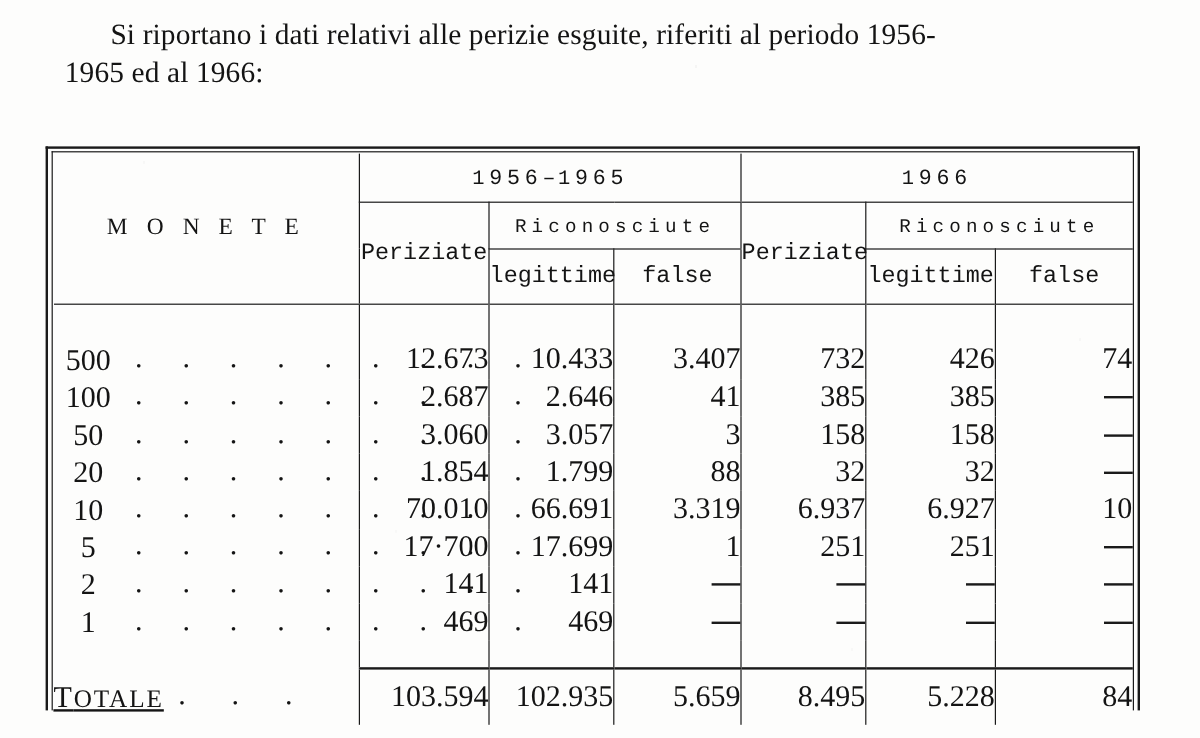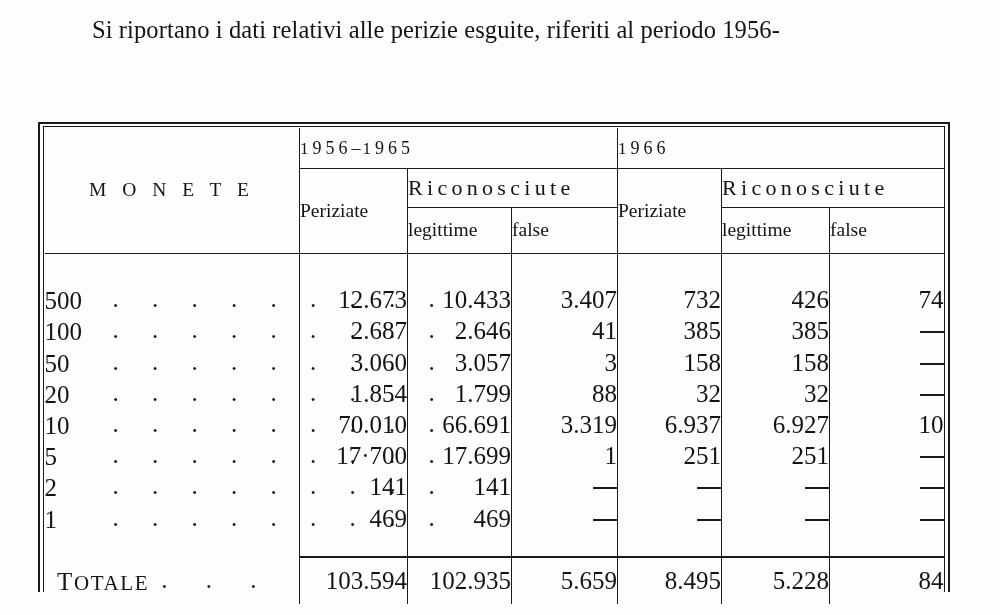--- a/index.html
+++ b/index.html
@@ -74,30 +74,31 @@
     table-layout: fixed;
   }
   table.maintable td, table.maintable th {
     padding: 0;
     font-weight: normal;
     vertical-align: middle;
   }
 
   
   .hd {
-    text-align: left;
+    text-align: center;
     font-size: 19.5px;
     color: #141414;
     border-left: 1.6px solid #1a1a1a;
+    font-family: Liberation Mono, monospace;
   }
   .hd.botline { border-bottom: 1.6px solid #1a1a1a; }
 
   .spaced {
     letter-spacing: 4.3px;
-    font-size: 22px;
+    font-size: 16px;
   }
   .spaced-year {
     letter-spacing: 4px;
     font-size: 18px;
   }
   .oldfig { font-size: 17px; }
 
   .monete-cell {
     text-align: center;
     font-size: 19.5px;
@@ -129,21 +130,21 @@
   .dots {
     display: inline-block;
     margin-left: 10px;
     letter-spacing: 13.5px;
     font-size: 25px;
     vertical-align: 2px;
   }
   .denom {
     display: inline-block;
     width: 58px;
-    text-align: left;
+    text-align: center;
   }
 
   .dash {
     display: inline-block;
     width: 24px;
     height: 0;
     border-top: 2.2px solid #1a1a1a;
     vertical-align: 6px;
   }
 
@@ -152,23 +153,24 @@
   .gap-row td.lbl { border-left: none; }
   .gap-row td.num { border-bottom: 2px solid #1a1a1a; }
 
   
   .total-row td {
     height: 46px;
     font-size: 25px;
     color: #141414;
   }
   .total-row td.lbl {
-    text-align: center;
+    text-align: left;
     padding-right: 14px;
     padding-left: 0;
+    text-decoration: underline;
   }
   .totword {
     font-size: 21px;
     letter-spacing: 1.6px;
   }
   .totword .cap { font-size: 25px; }
   .totdots {
     display: inline-block;
     margin-left: 12px;
     letter-spacing: 16px;
@@ -176,20 +178,21 @@
     vertical-align: 2px;
   }
 </style>
 </head>
 <body>
 
 <div class="page">
 
   <div class="intro">
     <span class="indent"></span><span>Si riportano i dati relativi alle perizie esguite, riferiti al periodo 1956-</span><br>
+    <span>1965 ed al 1966:</span>
   </div>
 
   <div class="table-wrap">
     <div class="frame-outer"></div>
     <div class="frame-inner"></div>
 
     <table class="maintable">
       <colgroup>
         <col style="width:255px">
         <col style="width:108px">

